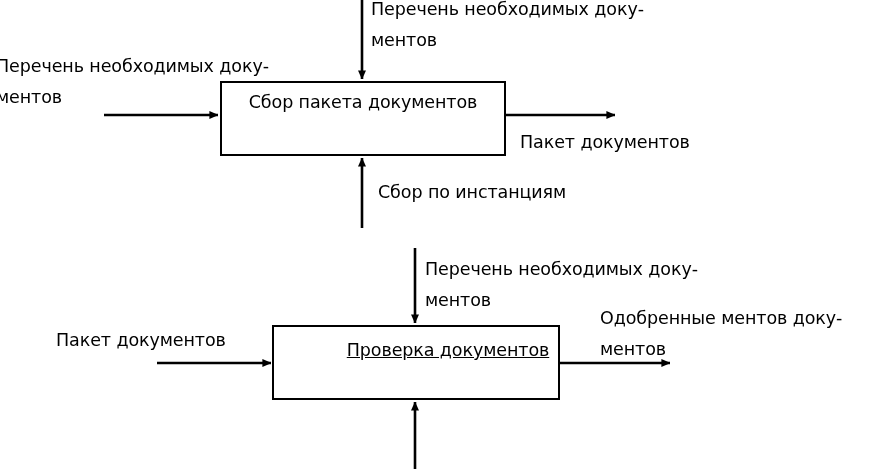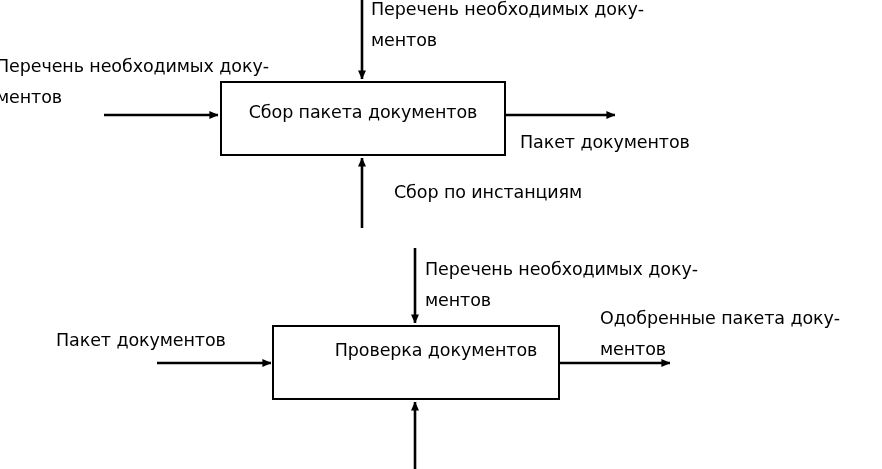--- a/index.html
+++ b/index.html
@@ -86,37 +86,37 @@
     <g>
       <line x1="560" y1="363" x2="670" y2="363" stroke="#000000" stroke-width="2.6" marker-end="url(#arrowhead)"></line>
     </g>
 
     <g>
       <line x1="415" y1="469" x2="415" y2="402" stroke="#000000" stroke-width="2.6" marker-end="url(#arrowhead)"></line>
     </g>
   </svg>
 
   <div class="proc-box" style="left:220px; top:81px; width:286px; height:75px;"></div>
-  <div class="box-title" style="left:220px; top:102px; width:286px;">Сбор пакета документов</div>
+  <div class="box-title" style="left:220px; top:92px; width:286px;">Сбор пакета документов</div>
 
   <div class="label" style="left:-4px; top:51px;">Перечень необходимых доку-</div>
   <div class="label" style="left:-4px; top:82px;">ментов</div>
 
   <div class="label" style="left:371px; top:-6px;">Перечень необходимых доку-</div>
   <div class="label" style="left:371px; top:25px;">ментов</div>
 
   <div class="label" style="left:520px; top:127px;">Пакет документов</div>
 
-  <div class="label" style="left:378px; top:177px;margin-left:16px;">Сбор по инстанциям</div>
+  <div class="label" style="left:378px; top:177px;">Сбор по инстанциям</div>
 
   <div class="proc-box" style="left:272px; top:325px; width:288px; height:75px;"></div>
-  <div class="box-title" style="left:264px; top:340px; width:344px;">Проверка документов</div>
+  <div class="box-title" style="left:276px; top:340px; width:344px;text-decoration:underline;">Проверка документов</div>
 
   <div class="label" style="left:56px; top:325px;">Пакет документов</div>
 
   <div class="label" style="left:425px; top:254px;">Перечень необходимых доку-</div>
   <div class="label" style="left:425px; top:285px;">ментов</div>
 
-  <div class="label" style="left:600px; top:303px;">Одобренные пакета доку-</div>
+  <div class="label" style="left:600px; top:303px;">Одобренные ментов доку-</div>
   <div class="label" style="left:600px; top:334px;">ментов</div>
 
 
 </div>
 
 </body></html>

